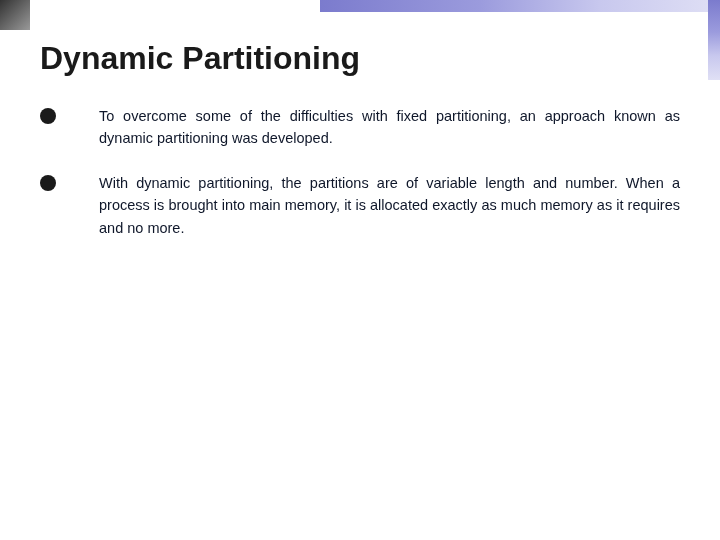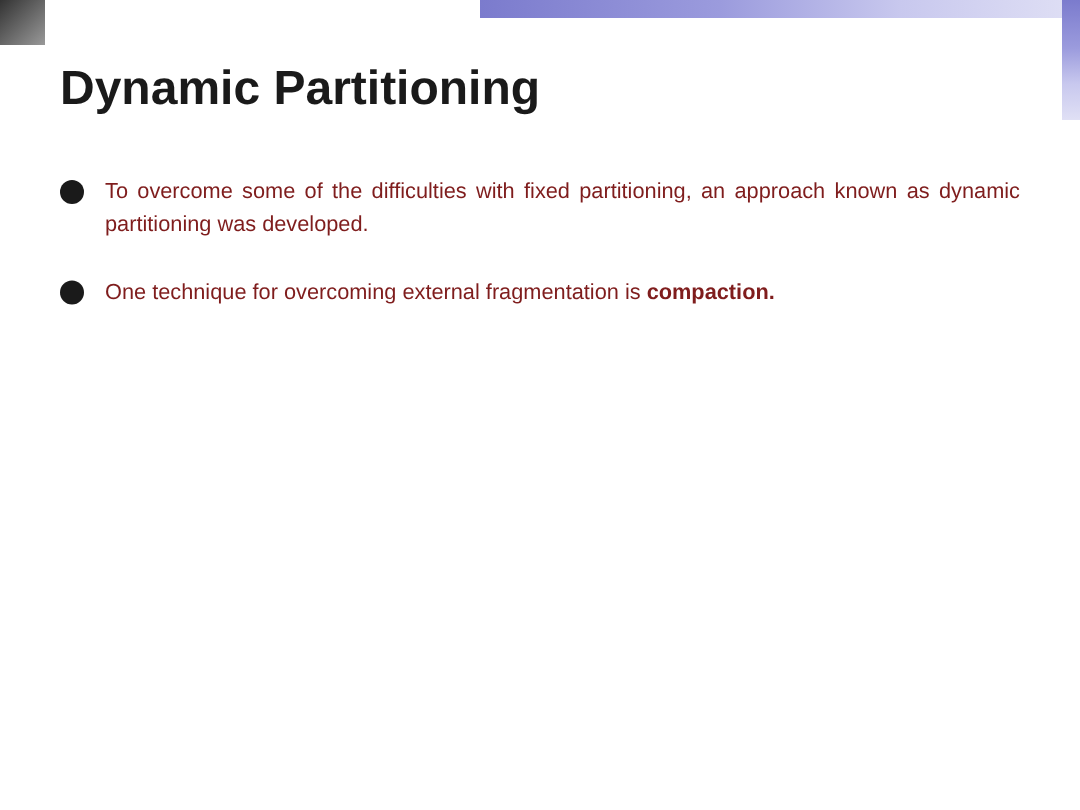--- a/index.html
+++ b/index.html
@@ -50,37 +50,38 @@
       left: 30px;
       right: 20px;
       bottom: 20px;
       padding: 20px 20px 20px 10px;
     }
 
     .page-title {
       font-size: 32px;
       font-weight: bold;
       color: #1a1a1a;
-      margin-bottom: 40px;
+      margin-bottom: 28px;
       font-family: Arial, sans-serif;
     }
 
     .bullet-list {
       list-style: none;
       padding: 0;
     }
 
     .bullet-item {
       display: flex;
       align-items: flex-start;
       margin-bottom: 22px;
       font-size: 14.5px;
       line-height: 1.55;
-      color: #7f1d1d;
+      color: #0f172a;
       font-family: Arial, sans-serif;
+      gap: 29px;
     }
 
     .bullet-dot {
       width: 16px;
       min-width: 16px;
       height: 16px;
       background: #1a1a1a;
       border-radius: 50%;
       margin-right: 14px;
       margin-top: 3px;
@@ -106,23 +107,21 @@
 
   <h1 class="page-title">Dynamic Partitioning</h1>
 
   <ul class="bullet-list">
 
     <li class="bullet-item">
       <div class="bullet-dot"></div>
       <span class="bullet-text">To overcome some of the difficulties with fixed partitioning, an approach known as dynamic partitioning was developed.</span>
     </li>
 
+    <li class="bullet-item">
+      <div class="bullet-dot"></div>
+      <span class="bullet-text">With dynamic partitioning, the partitions are of variable length and number. When a process is brought into main memory, it is allocated exactly as much memory as it requires and no more.</span>
+    </li>
 
 
-    <li class="bullet-item">
-      <div class="bullet-dot"></div>
-      <span class="bullet-text">
-        <span>One technique for overcoming external fragmentation is </span><span class="bold-text">compaction.</span>
-      </span>
-    </li>
 
   </ul>
 </div>
 
 </body></html>

